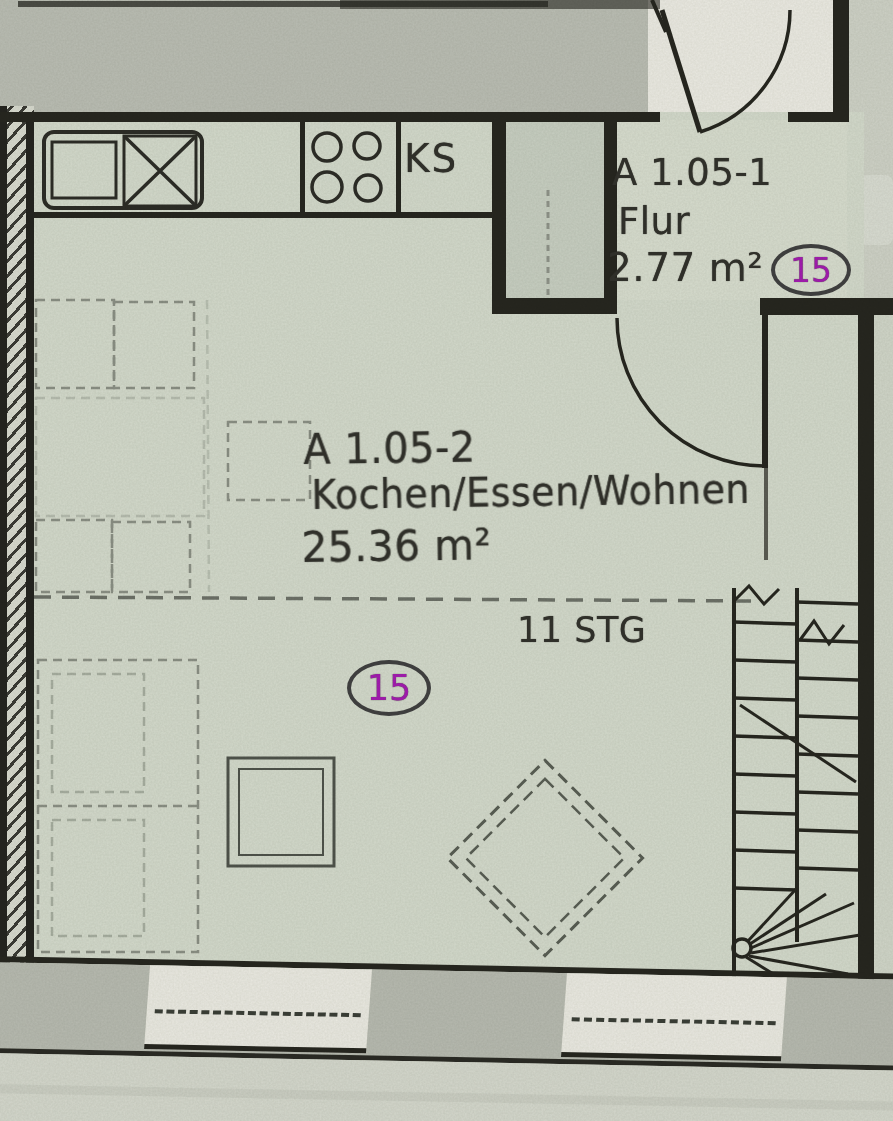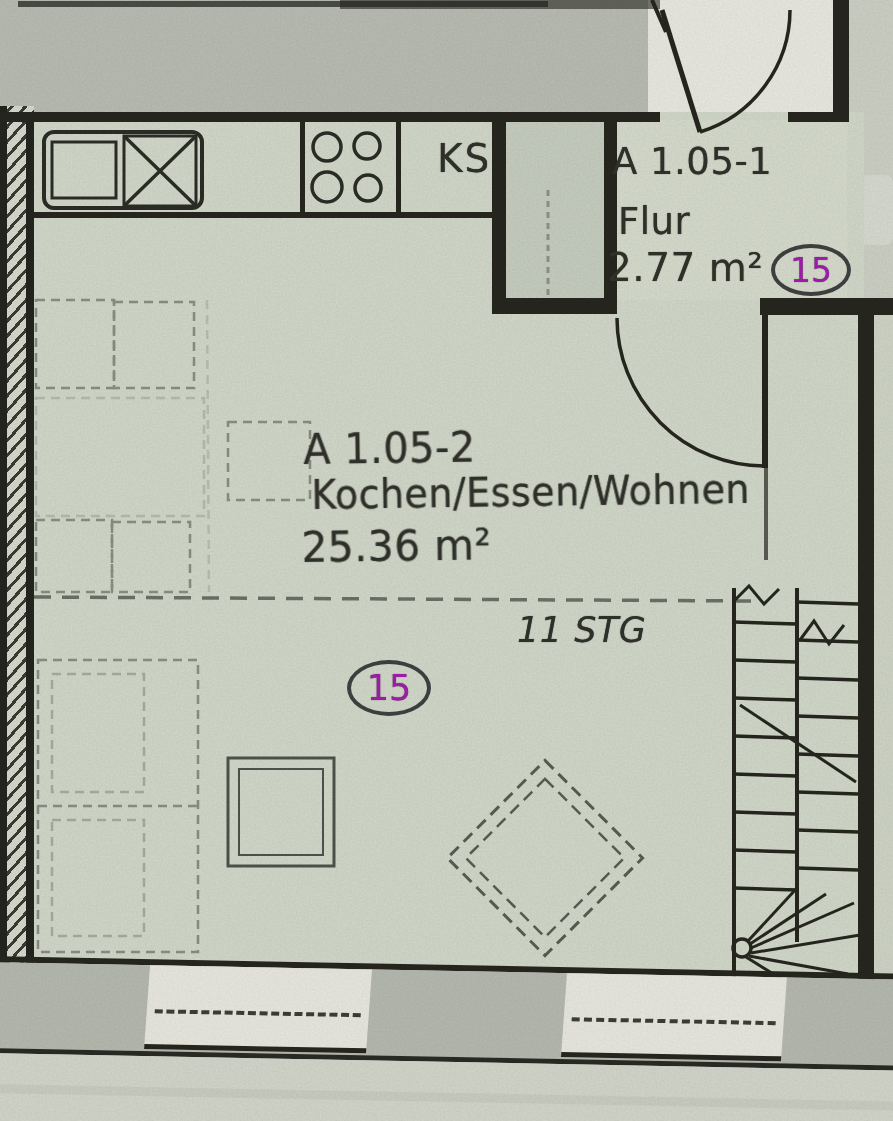--- a/index.html
+++ b/index.html
@@ -31,25 +31,25 @@
   .bz-bottomline{left:0;top:92px;width:960px;height:5px;background:#2a2a24;}
   .bz-below{left:0;top:97px;width:960px;height:123px;background:#d3d6cb;}
   .bz-streak{left:0;top:128px;width:960px;height:9px;background:#c3c6bb;opacity:.55;}
   
   .label{position:absolute;color:#31312b;filter:blur(.45px);
          text-shadow:0 0 1px rgba(45,45,38,.85);letter-spacing:.5px;white-space:nowrap;}
   .lab-main{transform:rotate(-.8deg) scaleX(.95);transform-origin:0 0;}
   #lbl-main-code{left:303px;top:425px;font-size:42px;}
   #lbl-main-name{left:311px;top:472px;font-size:40px;}
   #lbl-main-area{left:301px;top:522px;font-size:43px;}
-  #lbl-flur-code{left:612px;top:140px;font-size:37px;}
+  #lbl-flur-code{left:612px;top:151px;font-size:37px;}
   #lbl-flur-name{left:618px;top:200px;font-size:37px;}
   #lbl-flur-area{left:607px;top:245px;font-size:39px;text-align:right;}
-  #lbl-ks{left:404px;top:136px;font-size:39px;letter-spacing:2px;margin-left:33px;}
-  #lbl-stg1{left:517px;top:610px;font-size:35px;font-style:italic;}
+  #lbl-ks{left:404px;top:136px;font-size:39px;letter-spacing:2px;}
+  #lbl-stg1{left:517px;top:610px;font-size:35px;}
   #lbl-stg2{left:509px;top:661px;font-size:37px;}
   .badge{position:absolute;border:4px solid #404040;border-radius:50%;
          display:flex;align-items:center;justify-content:center;
          color:#a21caf;filter:blur(.4px);text-shadow:0 0 1px rgba(45,45,38,.85);text-align:center;}
   #badge-flur{left:771px;top:244px;width:72px;height:44px;font-size:33px;}
   #badge-main{left:347px;top:660px;width:76px;height:48px;font-size:35px;}
   
   #grain{left:0;top:0;width:893px;height:1121px;mix-blend-mode:multiply;opacity:.28;pointer-events:none;}
   #linework{left:0;top:0;}
 </style>

